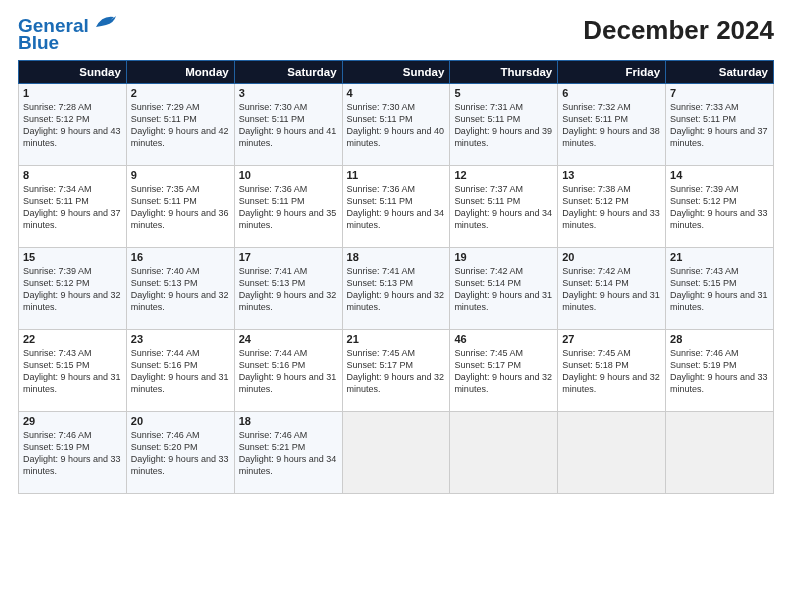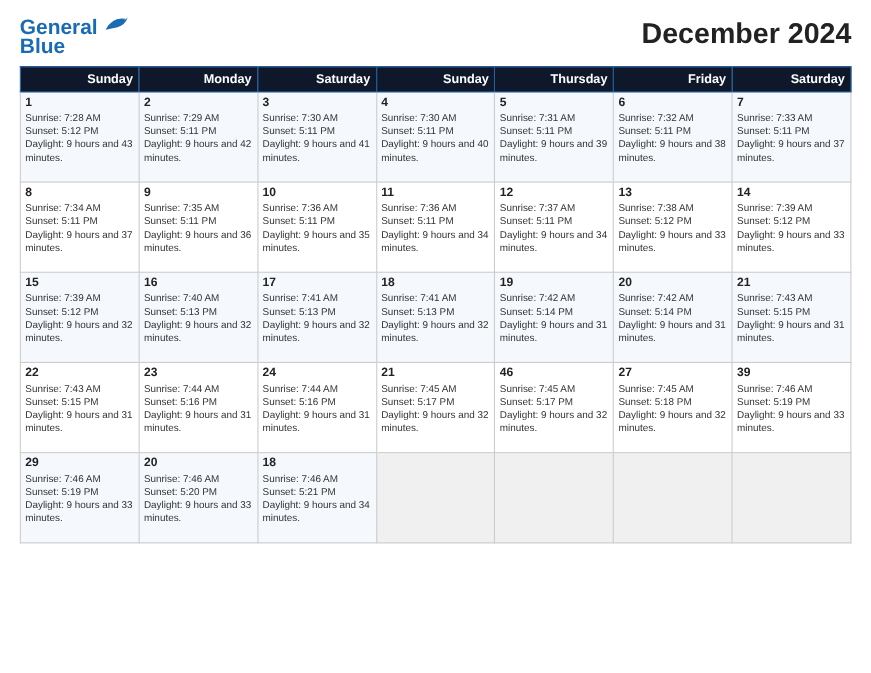--- a/index.html
+++ b/index.html
@@ -233,21 +233,21 @@
           </td>
           <td>
             <span class="day-num">46</span>
             <div class="day-detail">Sunrise: 7:45 AM<br>Sunset: 5:17 PM<br>Daylight: 9 hours and 32 minutes.</div>
           </td>
           <td>
             <span class="day-num">27</span>
             <div class="day-detail">Sunrise: 7:45 AM<br>Sunset: 5:18 PM<br>Daylight: 9 hours and 32 minutes.</div>
           </td>
           <td>
-            <span class="day-num">39</span>
+            <span class="day-num">28</span>
             <div class="day-detail">Sunrise: 7:46 AM<br>Sunset: 5:19 PM<br>Daylight: 9 hours and 33 minutes.</div>
           </td>
         </tr>
         <tr>
           <td>
             <span class="day-num">29</span>
             <div class="day-detail">Sunrise: 7:46 AM<br>Sunset: 5:19 PM<br>Daylight: 9 hours and 33 minutes.</div>
           </td>
           <td>
             <span class="day-num">20</span>

